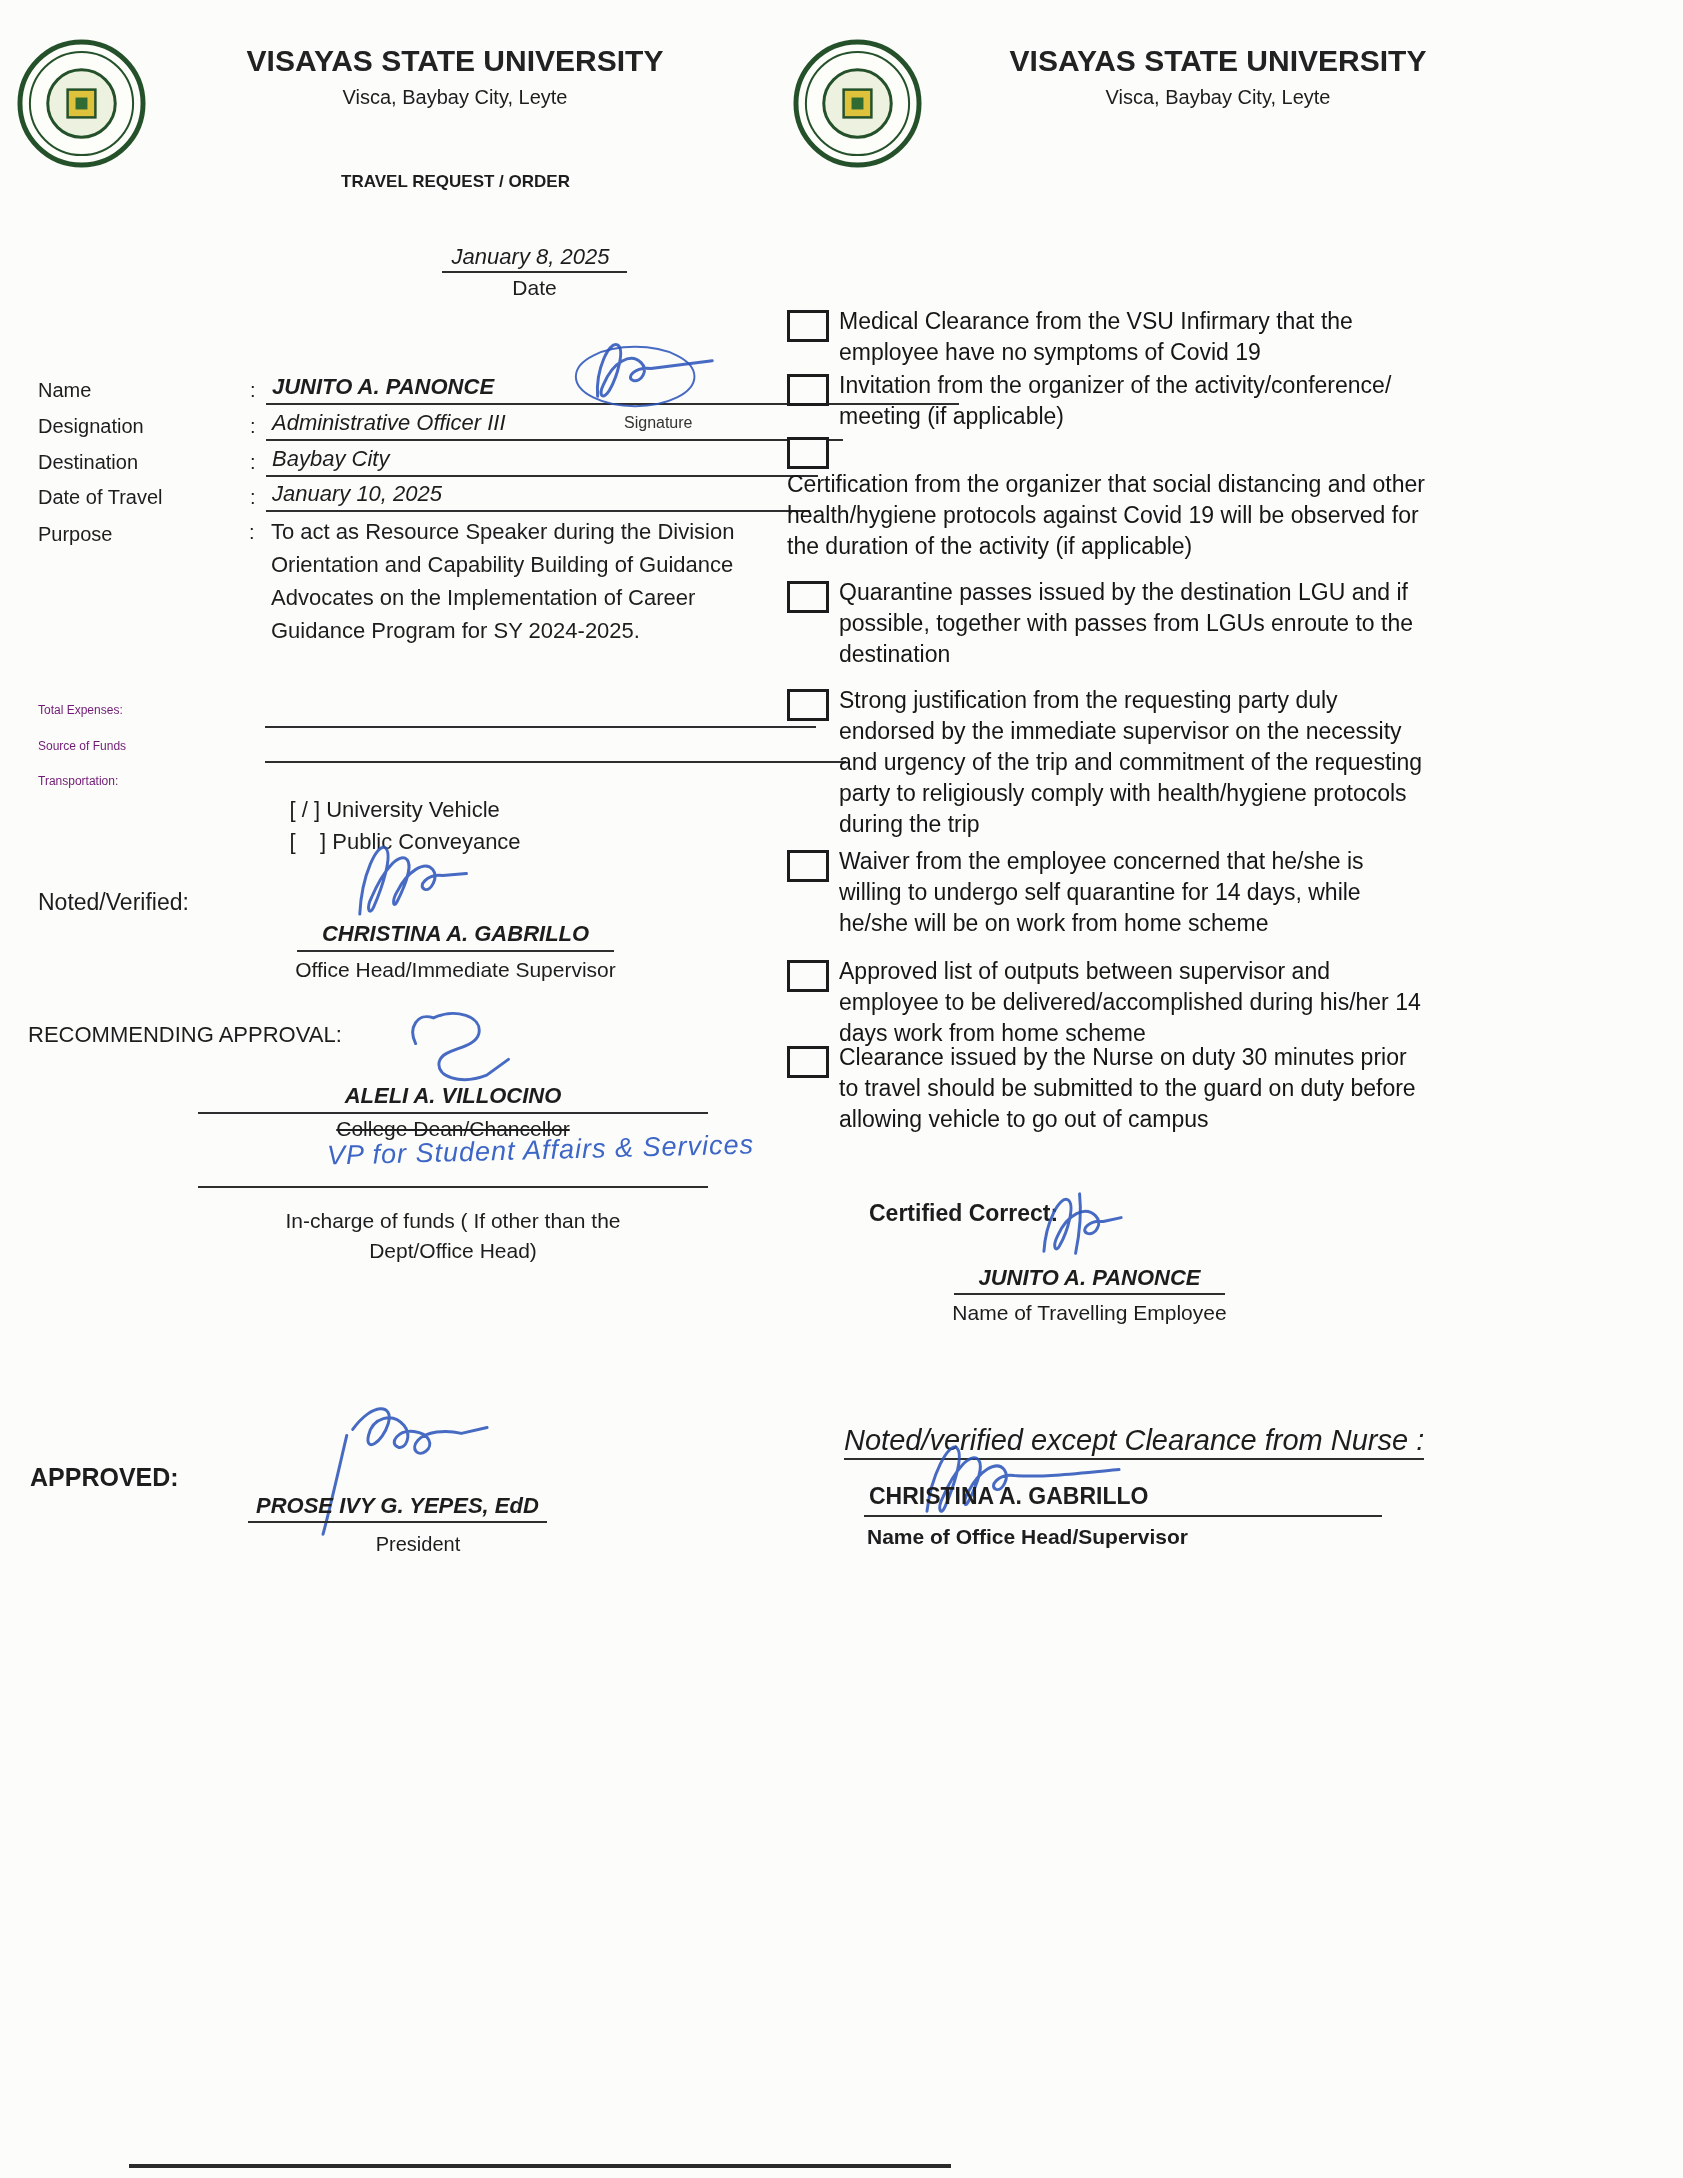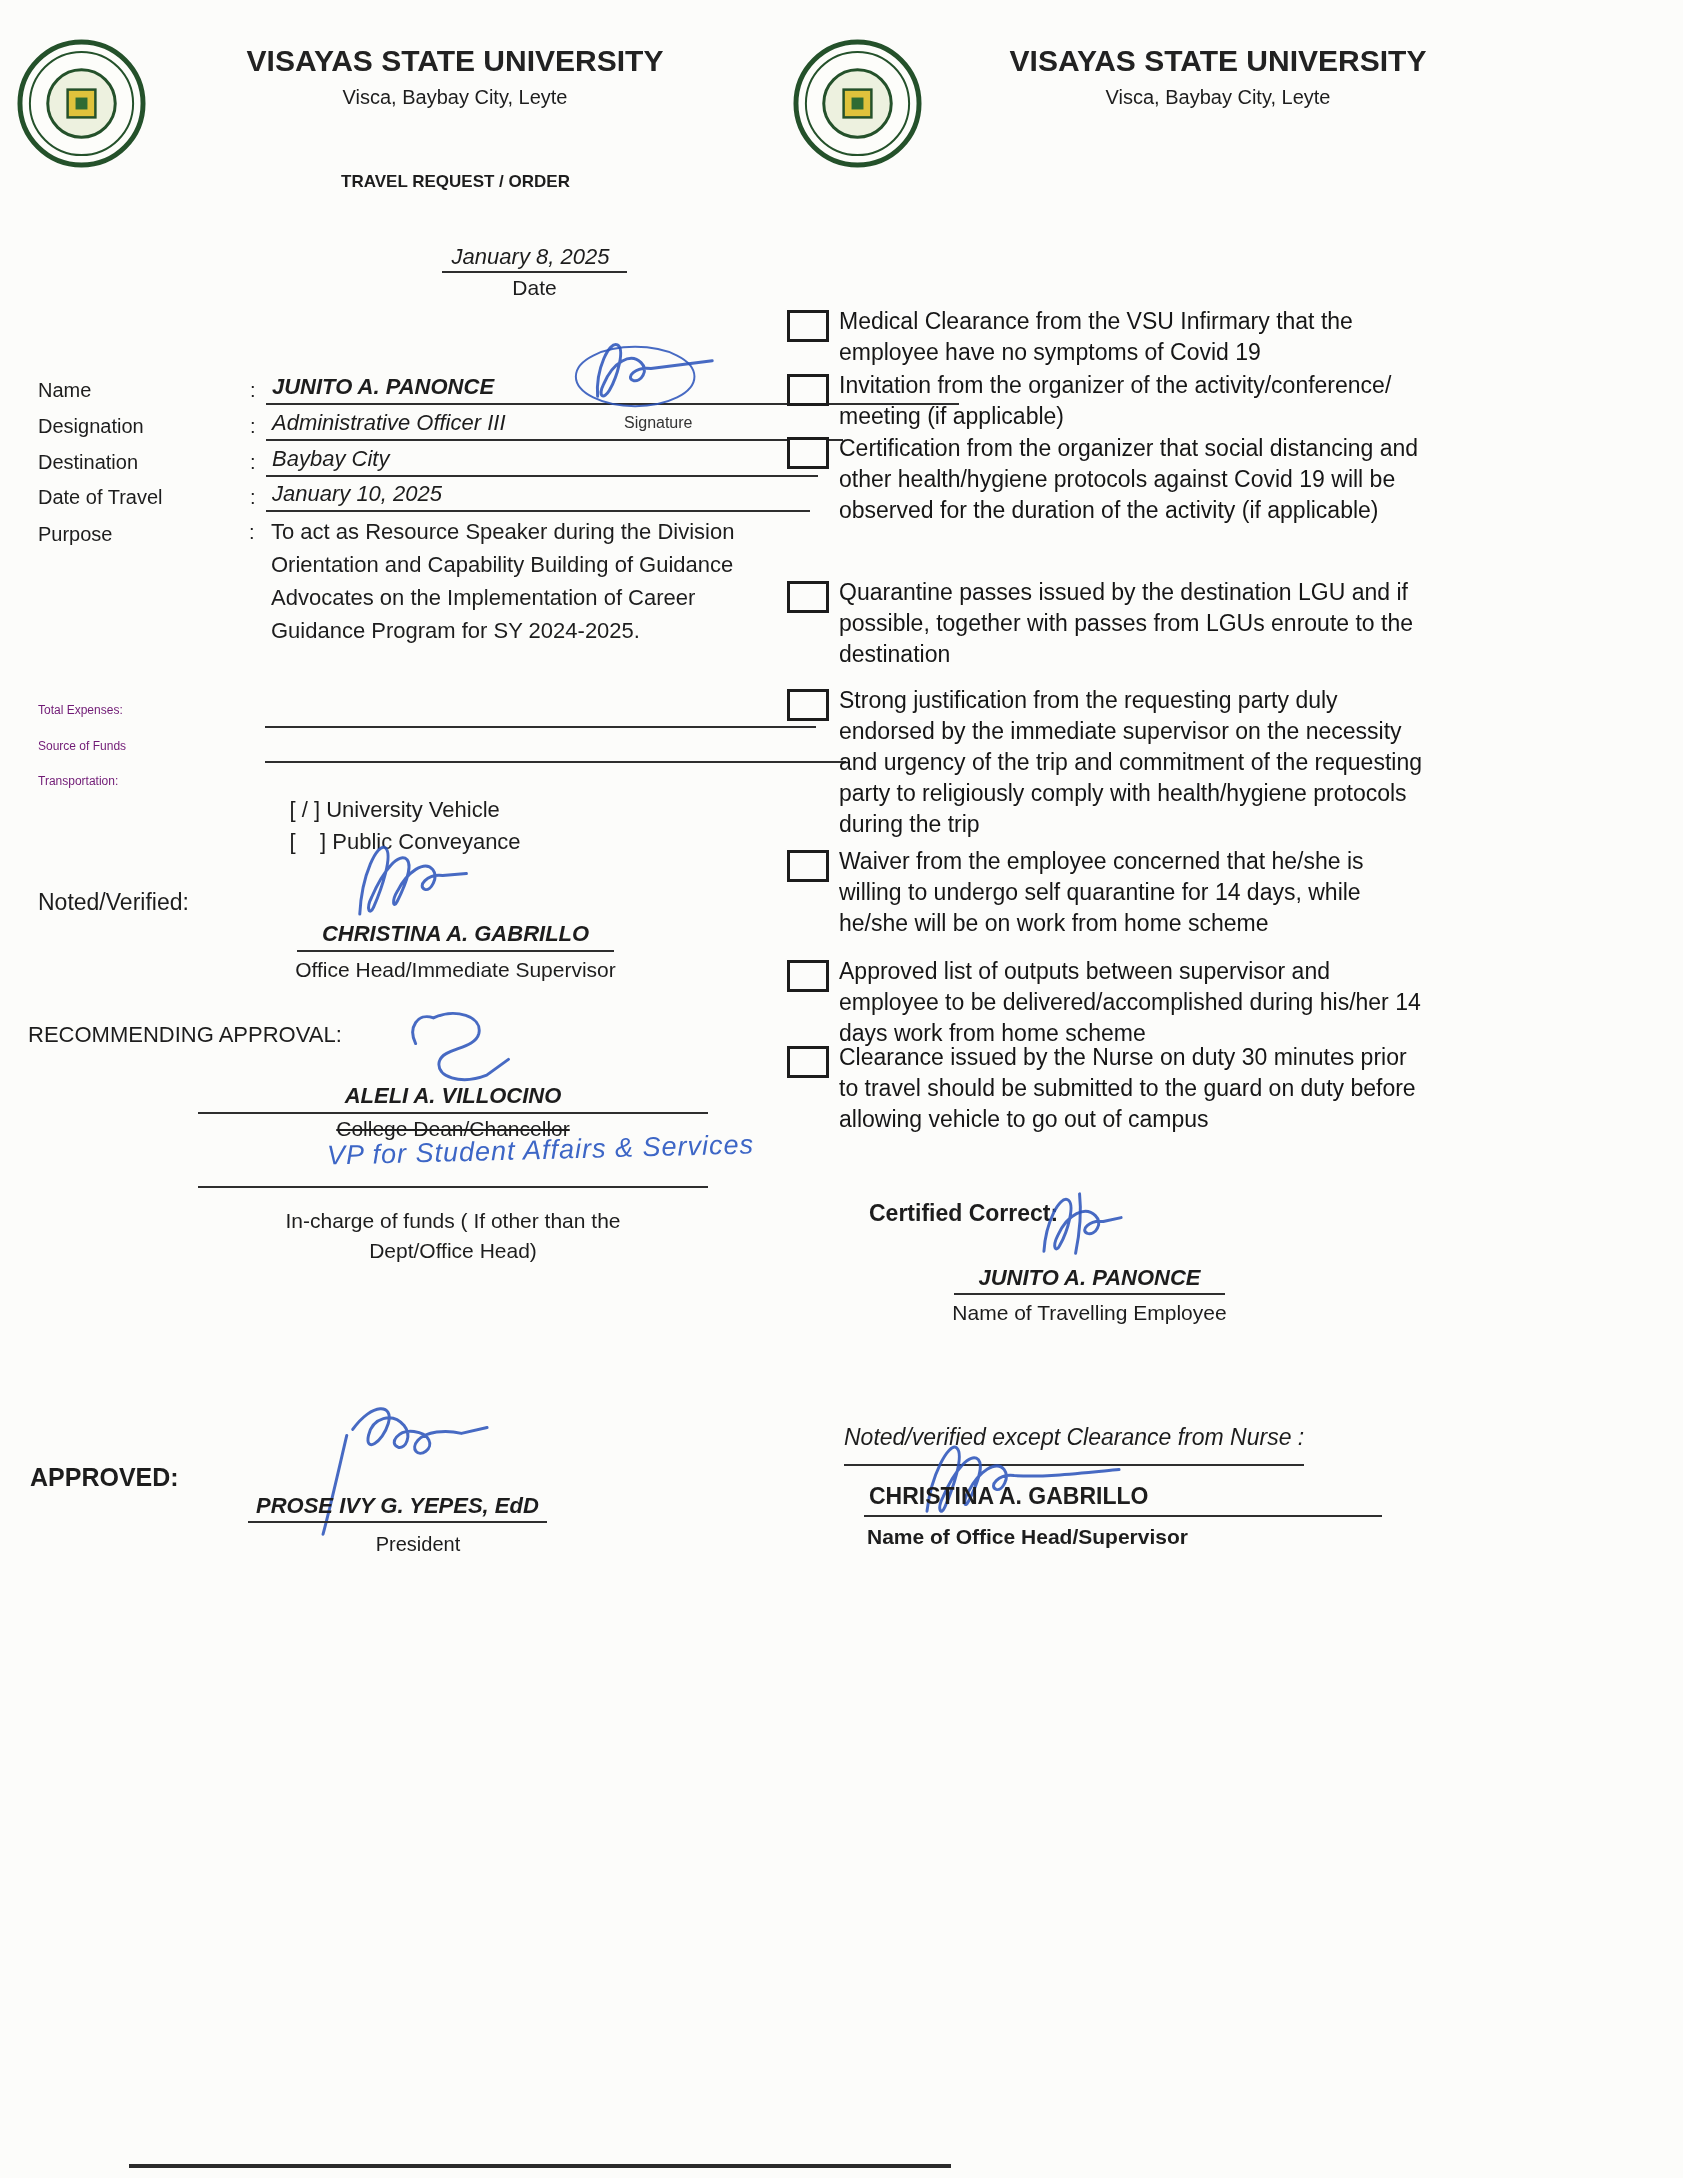--- a/index.html
+++ b/index.html
@@ -141,21 +141,21 @@
     <div class="check-item" style="top: 306px;">
       <span class="checkbox"></span>
       <span class="check-text">Medical Clearance from the VSU Infirmary that the employee have no symptoms of Covid 19</span>
     </div>
 
     <div class="check-item" style="top: 370px;">
       <span class="checkbox"></span>
       <span class="check-text">Invitation from the organizer of the activity/conference/ meeting (if applicable)</span>
     </div>
 
-    <div class="check-item" style="top: 433px;">
+    <div class="check-item" style="top: 433px; flex-direction: column;">
       <span class="checkbox"></span>
       <span class="check-text">Certification from the organizer that social distancing and other health/hygiene protocols against Covid 19 will be observed for the duration of the activity (if applicable)</span>
     </div>
 
     <div class="check-item" style="top: 577px;">
       <span class="checkbox"></span>
       <span class="check-text">Quarantine passes issued by the destination LGU and if possible, together with passes from LGUs enroute to the destination</span>
     </div>
 
     <div class="check-item" style="top: 685px;">
@@ -183,21 +183,21 @@
   <svg class="sig" style="left:1020px;top:1180px" width="129" height="94" viewBox="0 0 130 95">
     <path d="M24,72 C26,42 40,16 48,20 C56,24 48,52 40,66 C36,74 32,68 38,56 C48,34 66,26 76,36 C84,44 76,56 68,54 C60,51 70,40 84,42 L102,38"></path>
     <path d="M60,14 C62,32 60,54 56,74"></path>
   </svg>
   <div class="abs ctr" style="left:941px;top:1265px;width:297px">
     <span class="b ul" style="font-size:22px;padding:0 24px 3px 24px">JUNITO A. PANONCE</span>
   </div>
   <div class="abs ctr" style="left:921px;top:1301px;width:337px;font-size:21px">Name of Travelling Employee</div>
 
   <div class="abs" style="left:844px;top:1424px">
-    <span class="ul" style="font-size:23px;padding-bottom:14px">Noted/verified except Clearance from Nurse :</span>
+    <span class="ul" style="font-size:29px;padding-bottom:2px">Noted/verified except Clearance from Nurse :</span>
   </div>
   <svg class="sig" style="left:911px;top:1430px" width="228" height="99" viewBox="0 0 230 100">
     <path d="M16,82 C20,46 38,12 46,18 C54,25 42,60 34,78 C30,87 26,80 32,68 C44,40 60,22 68,30 C74,37 64,60 58,72 C54,80 52,72 58,62 C68,42 86,30 94,40 C100,48 92,62 86,60 C78,57 88,44 104,46 C134,48 168,44 210,40"></path>
   </svg>
   <div class="abs b" style="left:869px;top:1483px;font-size:23px">CHRISTINA A. GABRILLO</div>
   <div class="line" style="left:864px;top:1515px;width:518px"></div>
   <div class="abs b" style="left:867px;top:1525px;font-size:21px">Name of Office Head/Supervisor</div>
 
   <svg class="sig" style="left:564px;top:327px" width="168" height="99" viewBox="0 0 170 100">
     <ellipse cx="72" cy="50" rx="60" ry="30" style="stroke-width:2"></ellipse>

